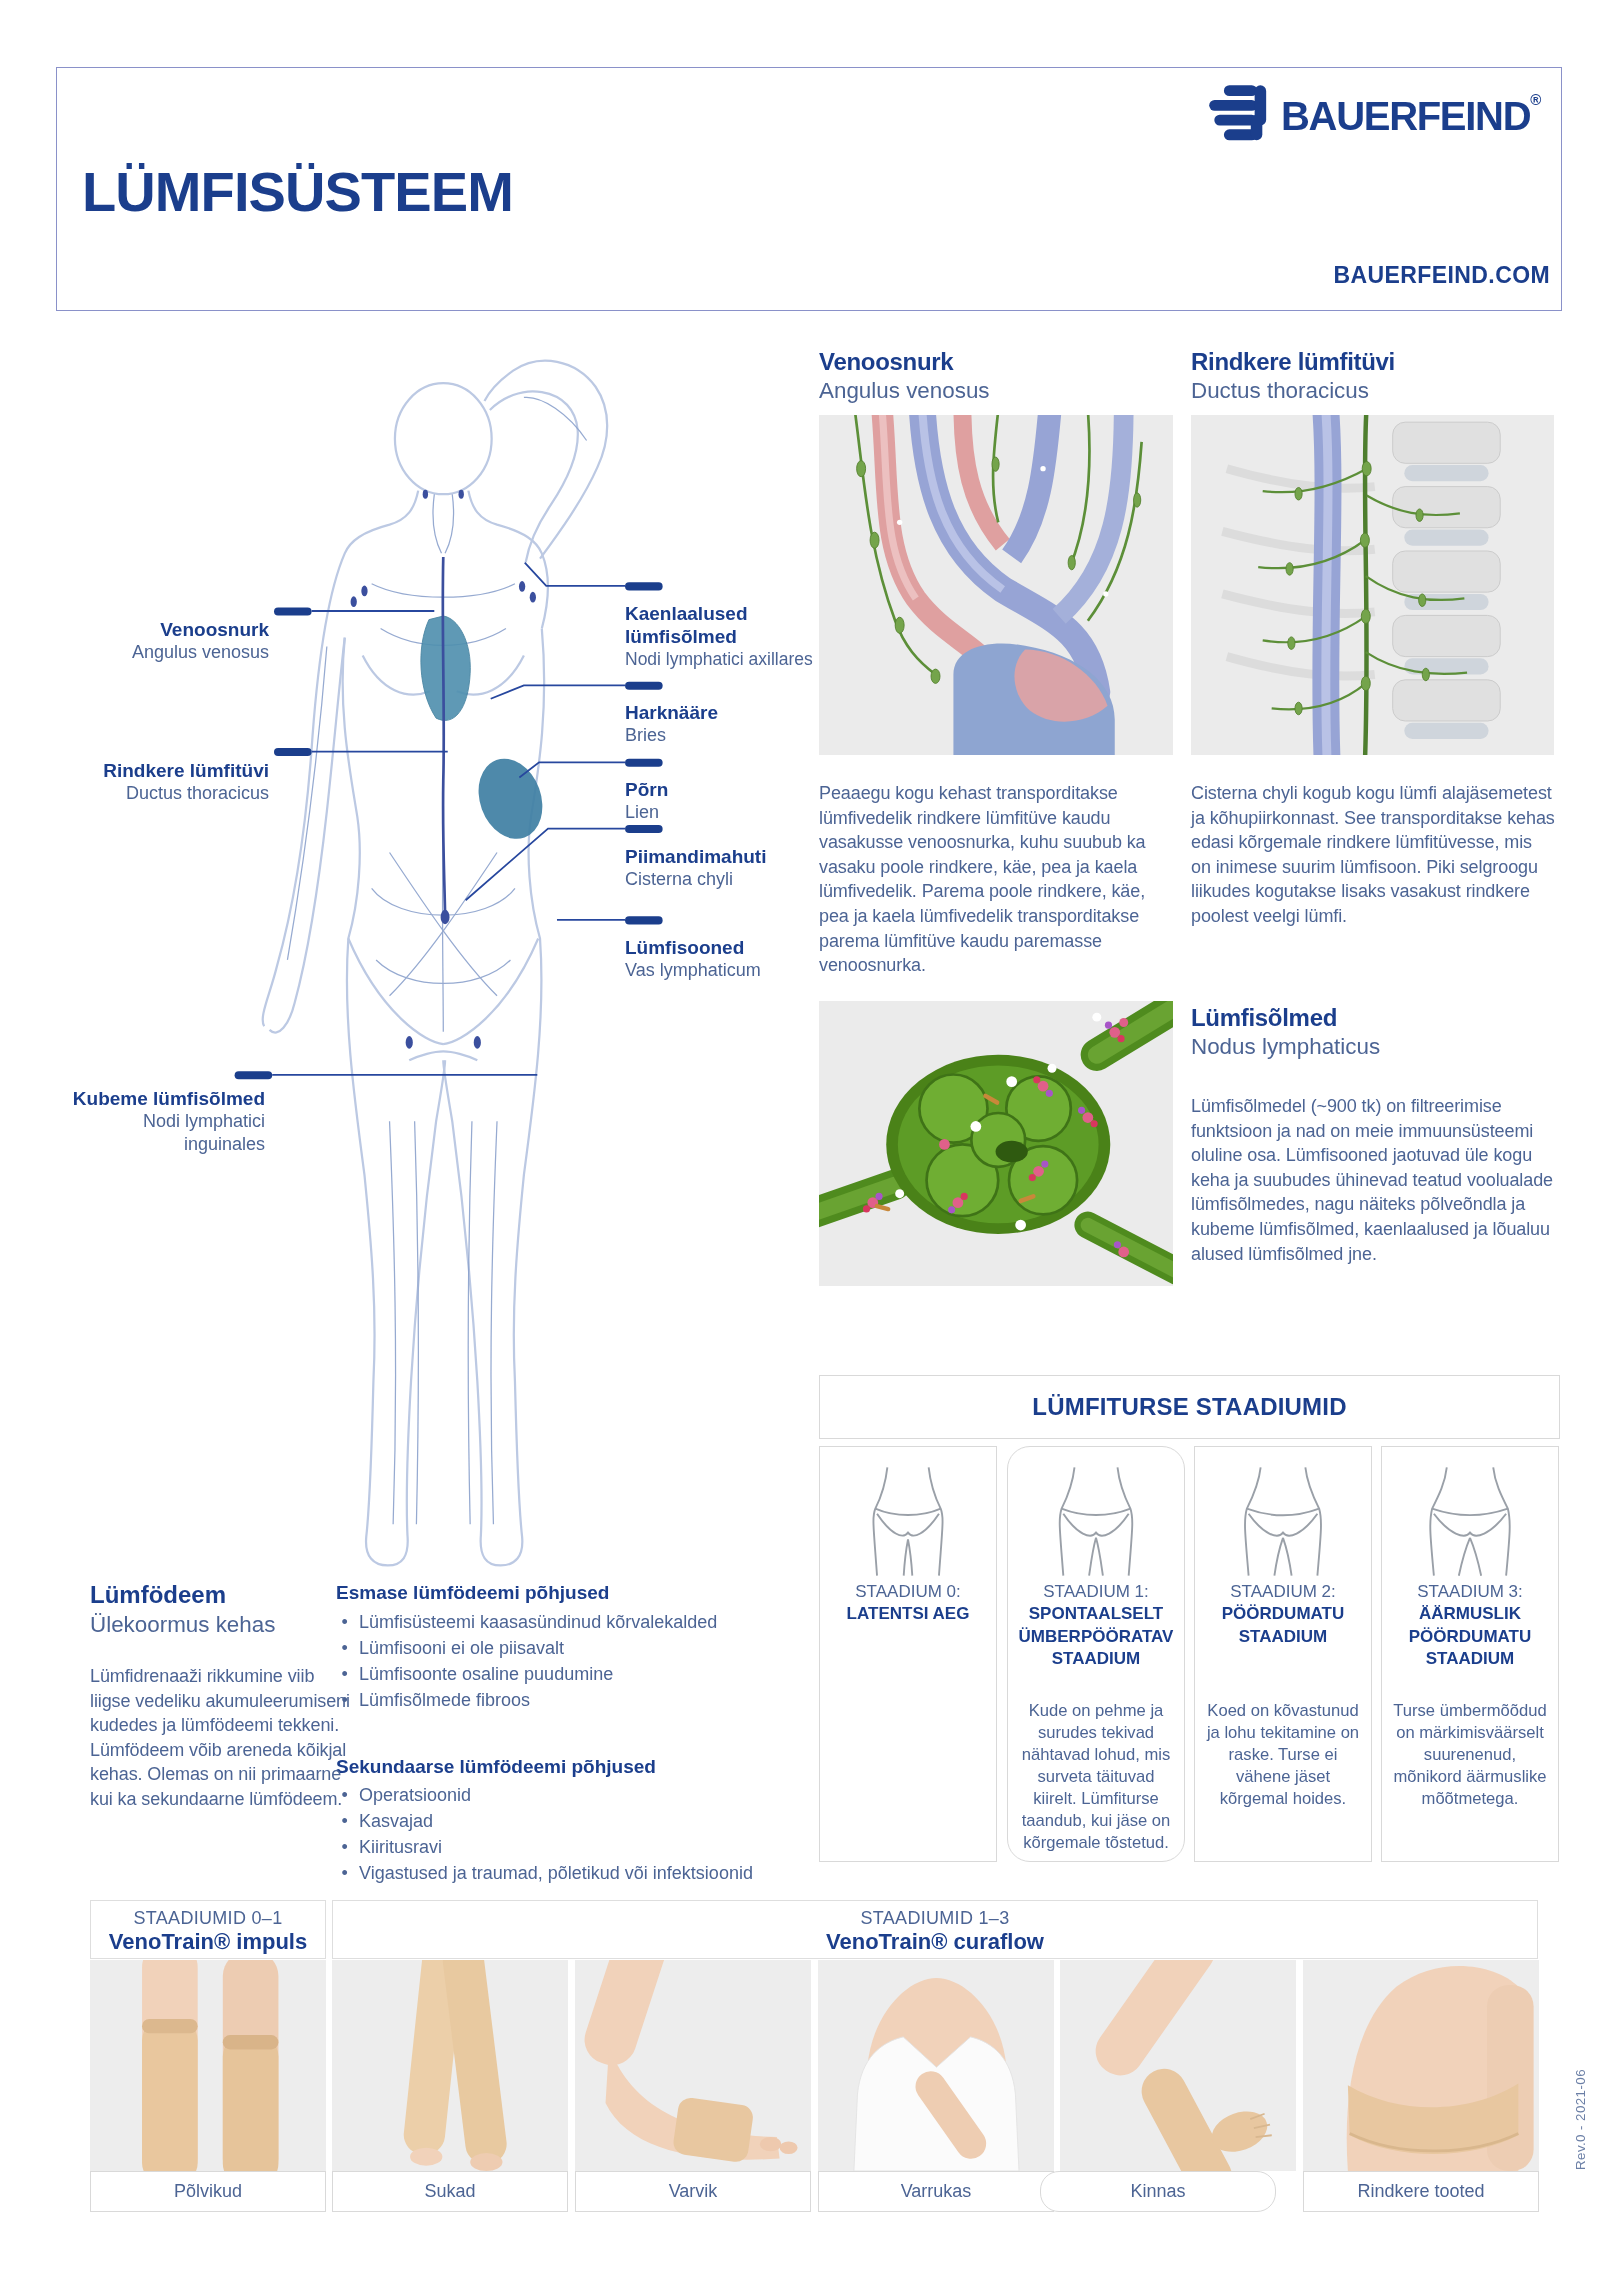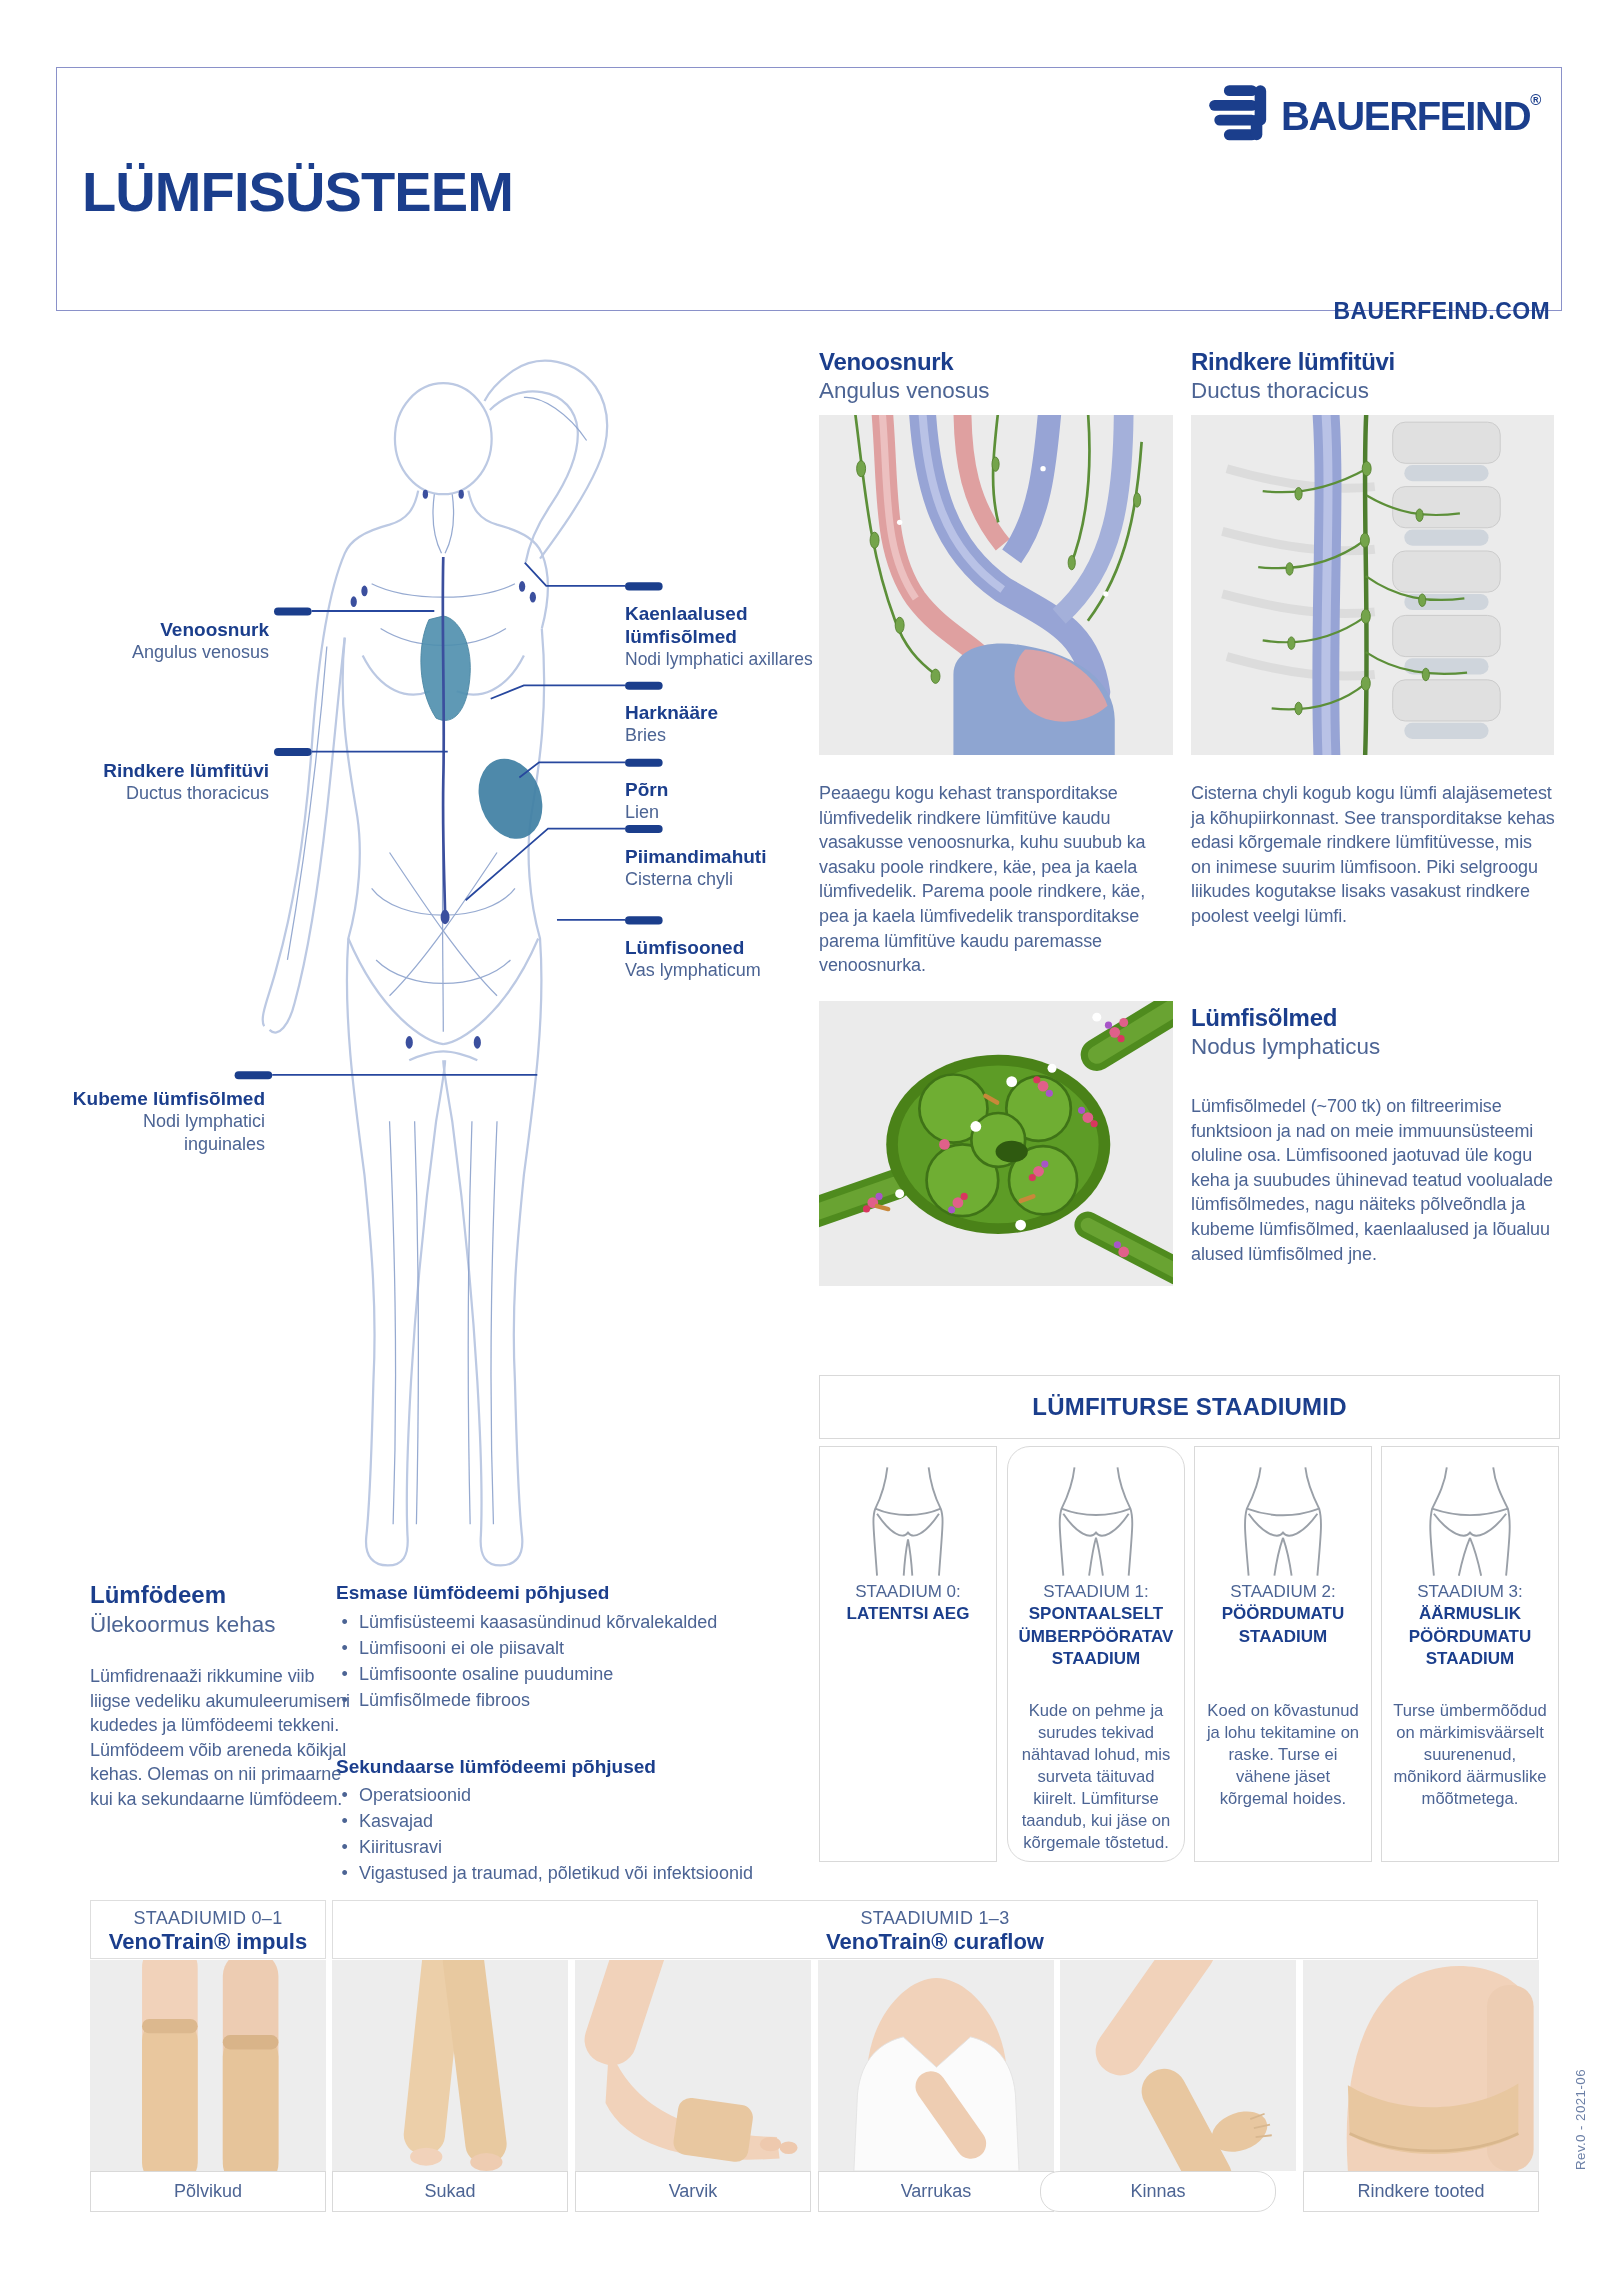--- a/index.html
+++ b/index.html
@@ -11,21 +11,21 @@
     --txblue:#4c6494;
     --line:#27479e;
     --border:#d9d9d9;
     --imgbg:#ebebeb;
   }
   .hdr-box{left:56px;top:67px;width:1506px;height:244px;border:1.8px solid #8a91c9;box-sizing:border-box;background:#fff;}
   .title{left:82px;top:159px;font-size:56px;font-weight:700;color:var(--dkblue);letter-spacing:-0.9px;}
   .logo{top:79px;left:1173px;width:367px;height:72px;display:flex;align-items:center;justify-content:flex-end;gap:10.7px;}
   .logo-text{font-size:40px;font-weight:700;color:var(--dkblue);letter-spacing:-1.3px;}
   .logo-text sup{font-size:15px;vertical-align:25px;}
-  .website{left:1057px;top:262px;width:493px;text-align:right;font-size:23px;font-weight:700;color:var(--dkblue);letter-spacing:0.4px;margin-top:36px;}
+  .website{left:1057px;top:262px;width:493px;text-align:right;font-size:23px;font-weight:700;color:var(--dkblue);letter-spacing:0.4px;}
 
   .fig-label{width:215px;}
   .fl-b{font-weight:700;color:var(--dkblue);font-size:19px;line-height:23px;}
   .fl-r{color:var(--txblue);font-size:18px;line-height:23px;white-space:nowrap;}
   .fl-r.wrap{white-space:normal;}
   .ra{text-align:right;}
 
   .sec-title{font-weight:700;color:var(--dkblue);font-size:24px;line-height:29.6px;letter-spacing:-0.3px;}
   .sec-sub{color:var(--txblue);font-size:22.4px;line-height:28px;}
   .para{color:var(--txblue);font-size:18px;line-height:24.6px;letter-spacing:-0.1px;}
@@ -335,21 +335,21 @@
         <rect x="182" y="107" width="20" height="5" rx="2.5" transform="rotate(30 192 110)"></rect>
         <rect x="222" y="218" width="20" height="5" rx="2.5" transform="rotate(-20 232 220)"></rect>
         <rect x="62" y="228" width="18" height="5" rx="2.5" transform="rotate(15 71 230)"></rect>
       </g>
     </svg>
   </div>
   <div class="abs" style="left:1191px;top:1003px;">
     <div class="sec-title">Lümfisõlmed</div>
     <div class="sec-sub">Nodus lymphaticus</div>
   </div>
-  <div class="abs para" style="left:1191px;top:1094px;width:365px;">Lümfisõlmedel (~700 tk) on filtreerimise funktsioon ja nad on meie immuunsüsteemi oluline osa. Lümfisooned jaotuvad üle kogu keha ja suubudes ühinevad teatud voolualade lümfisõlmedes, nagu näiteks põlveõndla ja kubeme lümfisõlmed, kaenlaalused ja lõualuu alused lümfisõlmed jne.</div>
+  <div class="abs para" style="left:1191px;top:1094px;width:365px;">Lümfisõlmedel (~900 tk) on filtreerimise funktsioon ja nad on meie immuunsüsteemi oluline osa. Lümfisooned jaotuvad üle kogu keha ja suubudes ühinevad teatud voolualade lümfisõlmedes, nagu näiteks põlveõndla ja kubeme lümfisõlmed, kaenlaalused ja lõualuu alused lümfisõlmed jne.</div>
 
   <div class="abs tbl-head">
     <div class="tbl-title">LÜMFITURSE STAADIUMID</div>
   </div>
 
   <div class="abs stage" style="left:819px;text-align:center;">
     <span class="st-icon">
       <svg viewBox="0 0 100 130" width="86" height="113">
         <g fill="none" stroke="#9aa0a8" stroke-width="2.2">
           <path d="M26,2 C24,20 20,34 12,50 C8,60 10,72 14,128"></path>

